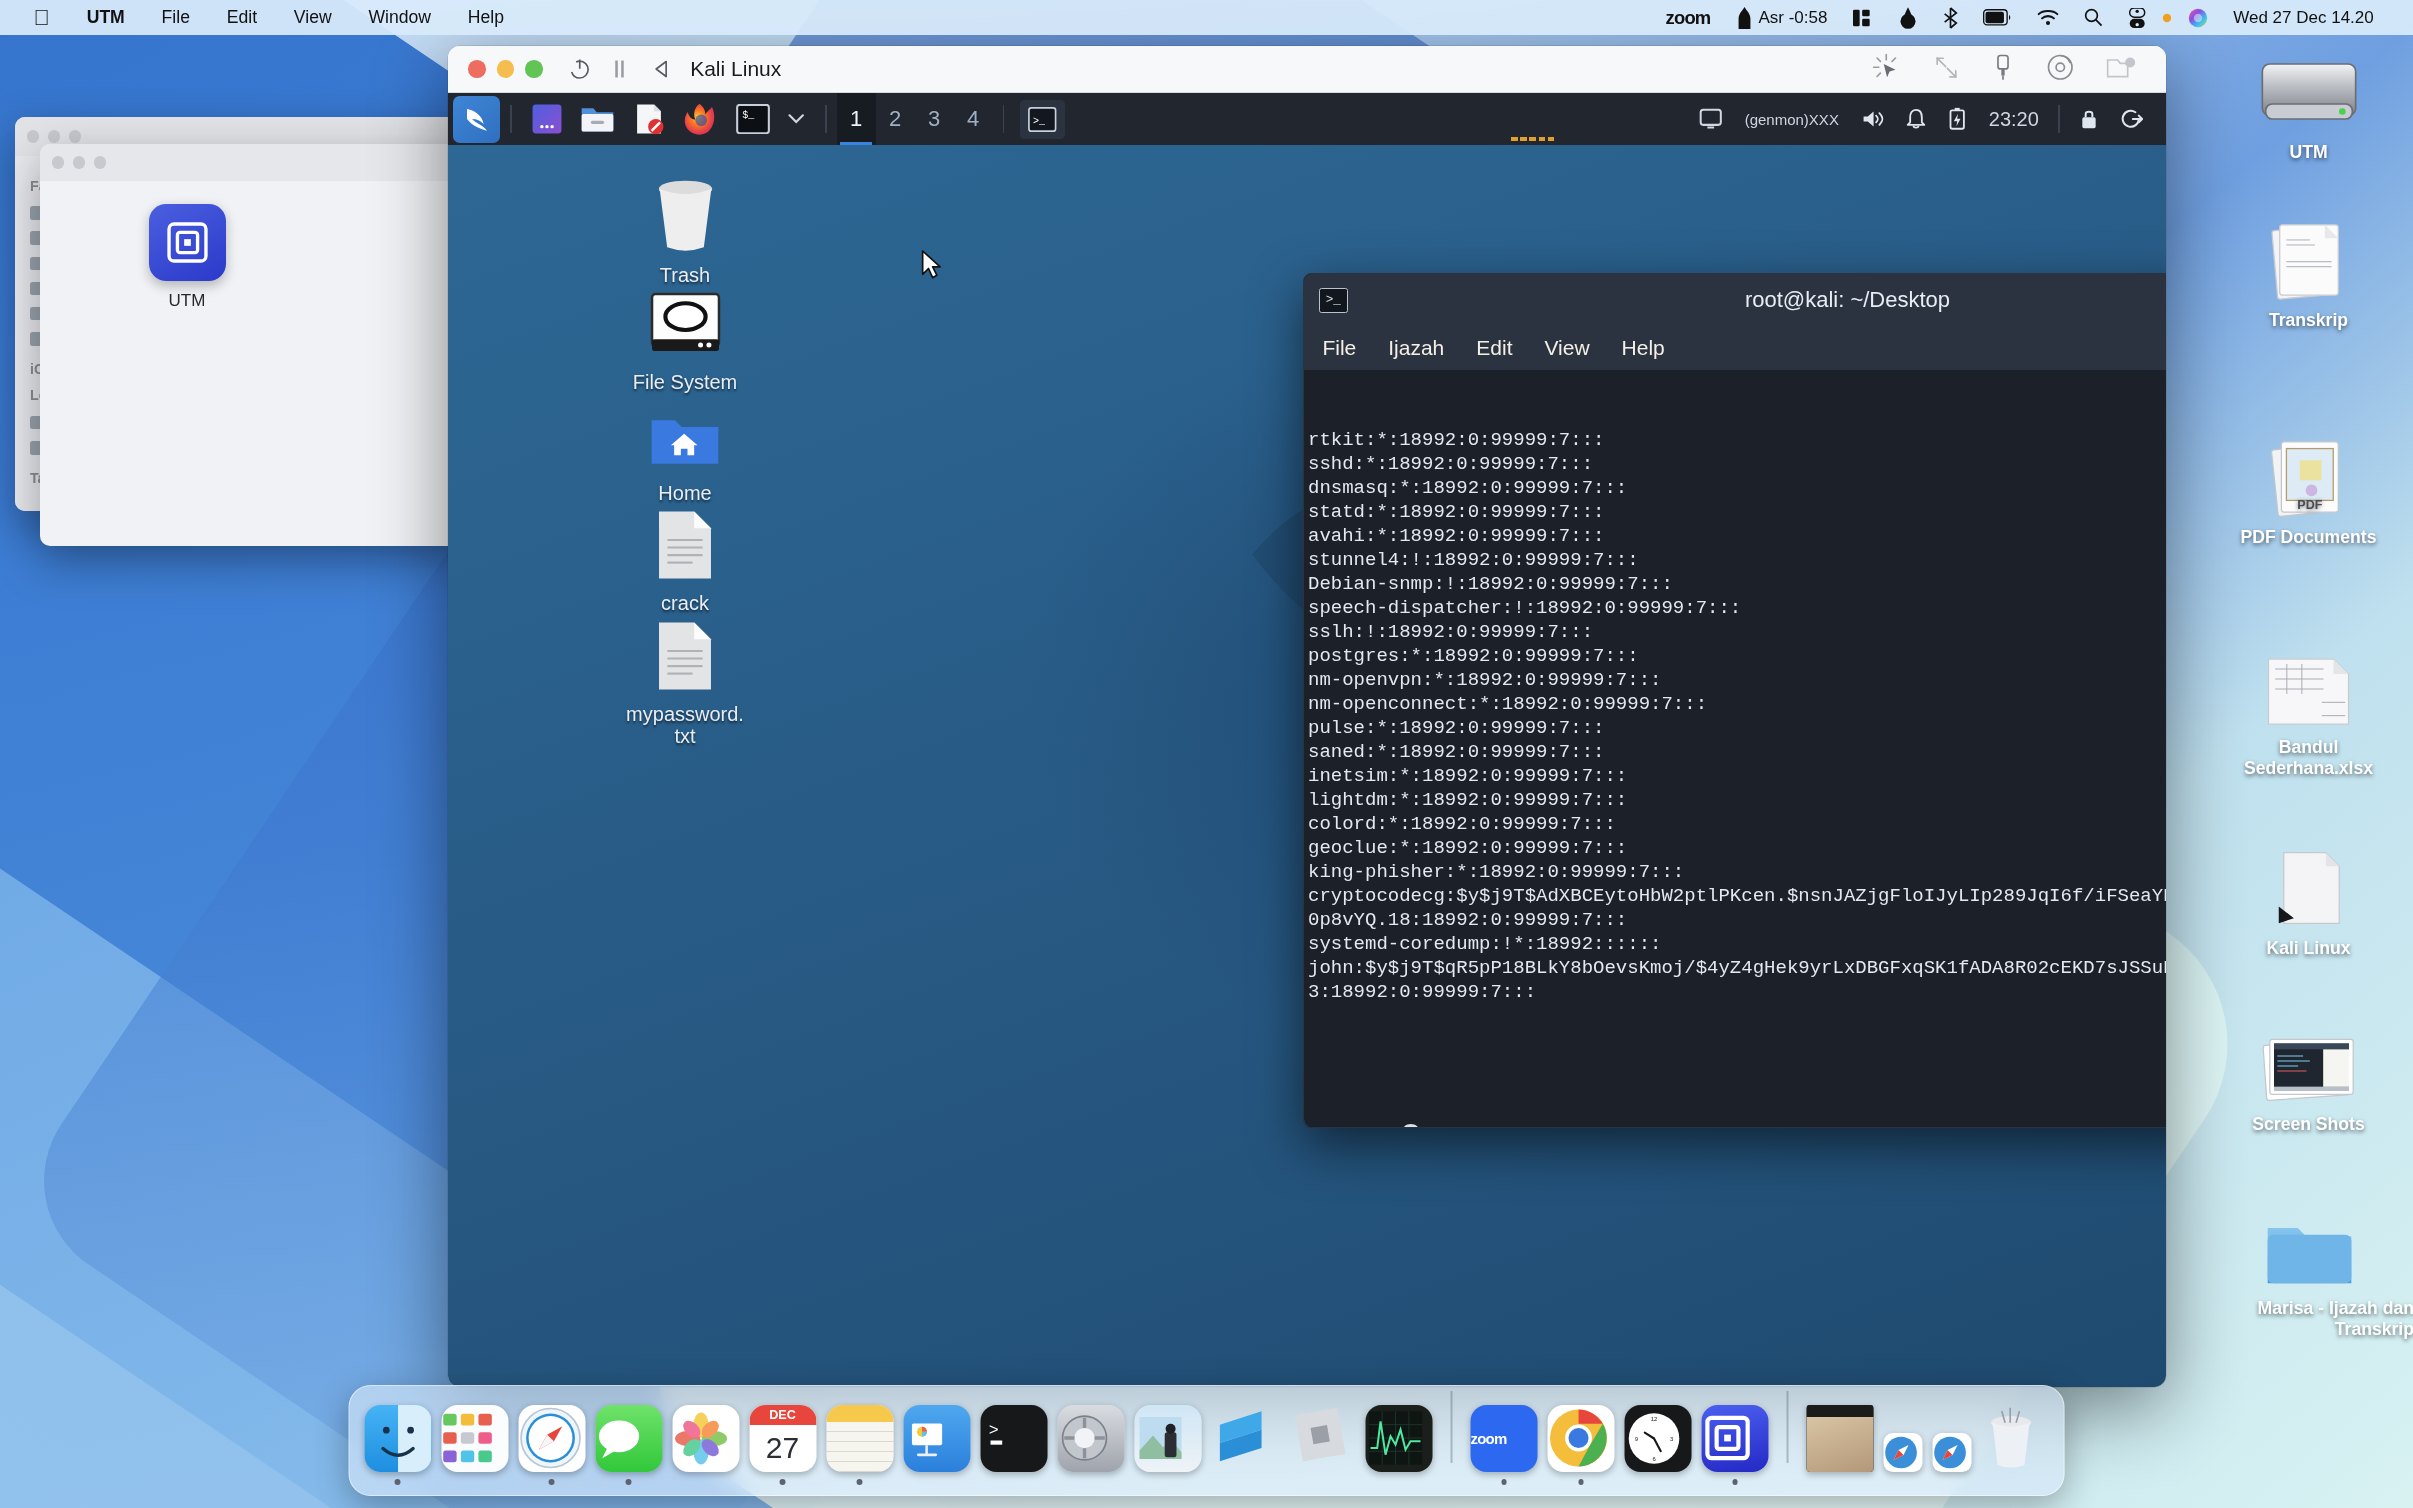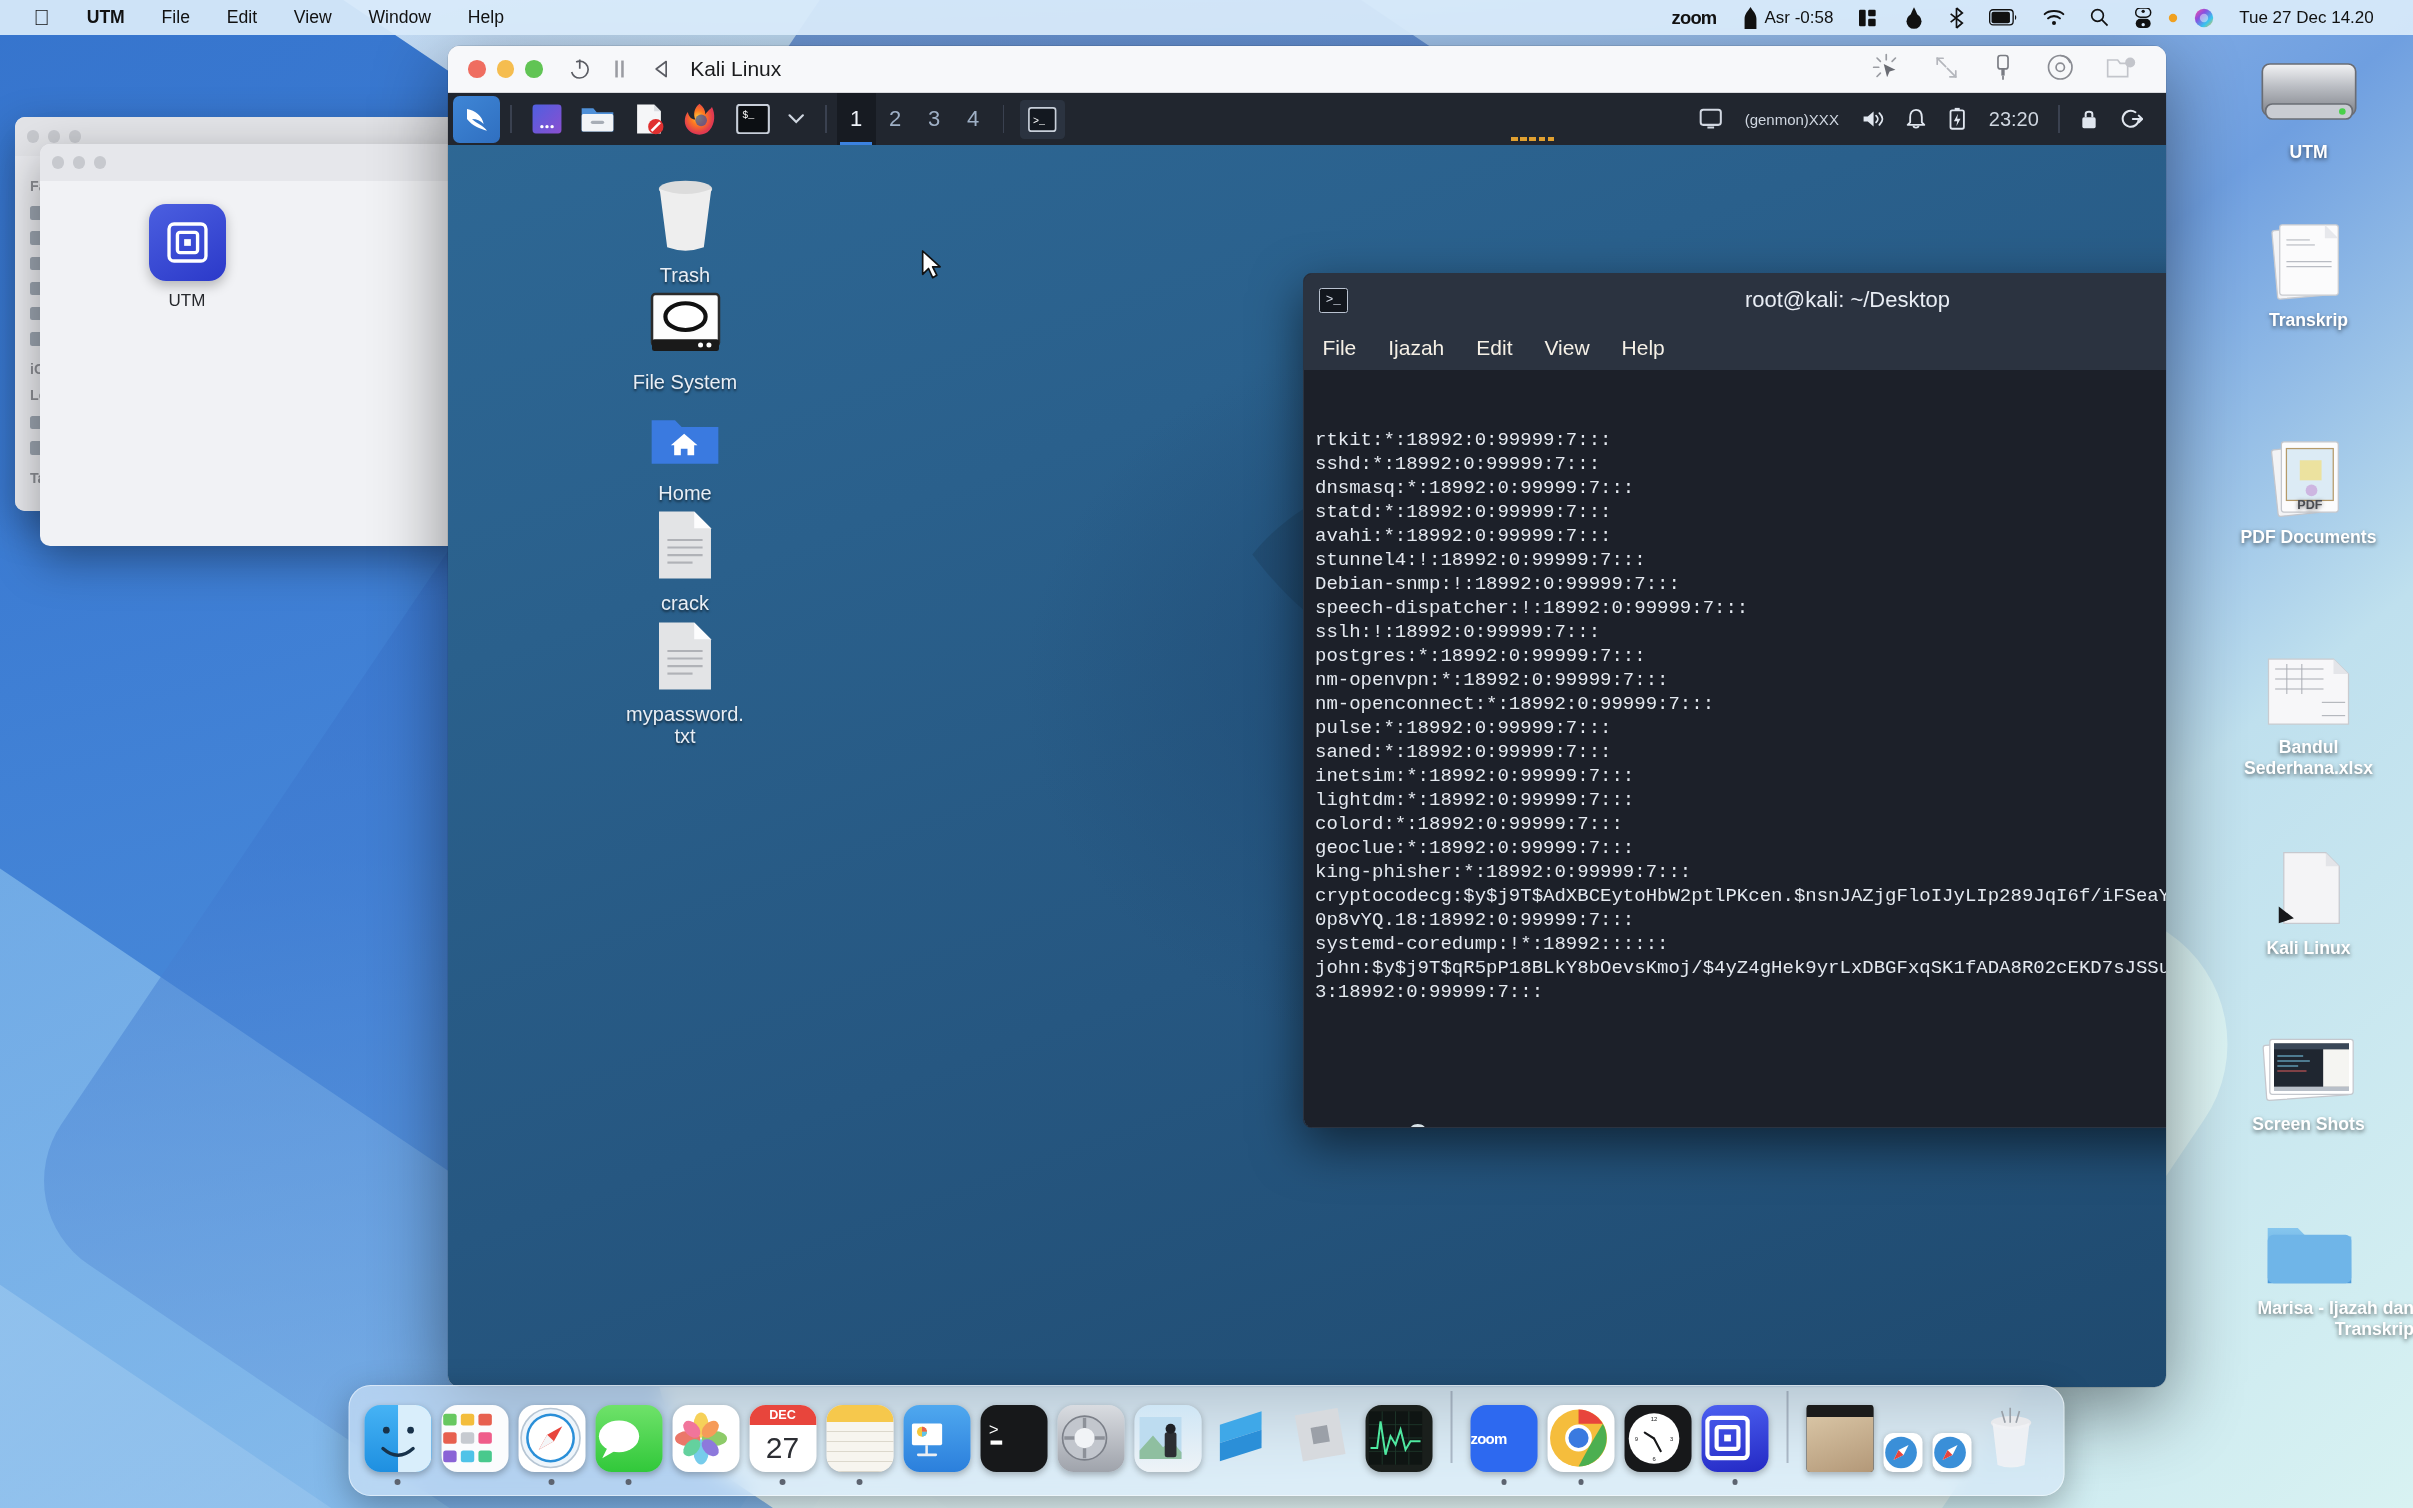--- a/index.html
+++ b/index.html
@@ -171,21 +171,21 @@
     pointer-events:none;
   }
   .term-menu {
     height:44px; background:#2b3340; display:flex; align-items:center;
     padding:0 18.4px; gap:32px; color:#f2c97d; font-size:21px;
   }
   .term-menu span { color:#f5f0e6; }
   .term-body {
     position:absolute; left:0; right:0; top:96px; bottom:0;
     background:#1c2029;
-    padding:10px 17px 0 11px;
+    padding:10px 17px 0 4px;
     font-family:"Liberation Mono", monospace;
     font-size:19px;
     line-height:24px;
     color:#e4e9f0;
     white-space:pre;
     overflow:hidden;
   }
   .term-body .ln { display:block; }
   .term-lbar { position:absolute; left:0; top:96px; bottom:0; width:4.2px; background:#3c7bb5; }
   .pr-blue { color:#5b9bf0; }
@@ -344,21 +344,21 @@
               <stop offset="0%" stop-color="#ff4fa0"></stop>
               <stop offset="35%" stop-color="#8a4fe0"></stop>
               <stop offset="70%" stop-color="#36c6f0"></stop>
               <stop offset="100%" stop-color="#f0c040"></stop>
             </linearGradient>
           </defs>
           <circle cx="12" cy="12" r="11" fill="url(#sg)"></circle>
           <circle cx="12" cy="12" r="5" fill="#fff" opacity=".45"></circle>
         </svg>
     </div>
-    <div class="mb-r">Tue 27 Dec  14.20</div>
+    <div class="mb-r">Wed 27 Dec  14.20</div>
   </div>
 </div>
 
 <div class="finder-a">
   <div class="fbar">
     <span class="fdot"></span>
     <span class="fdot"></span>
     <span class="fdot"></span>
   </div>
   <div class="fside">

